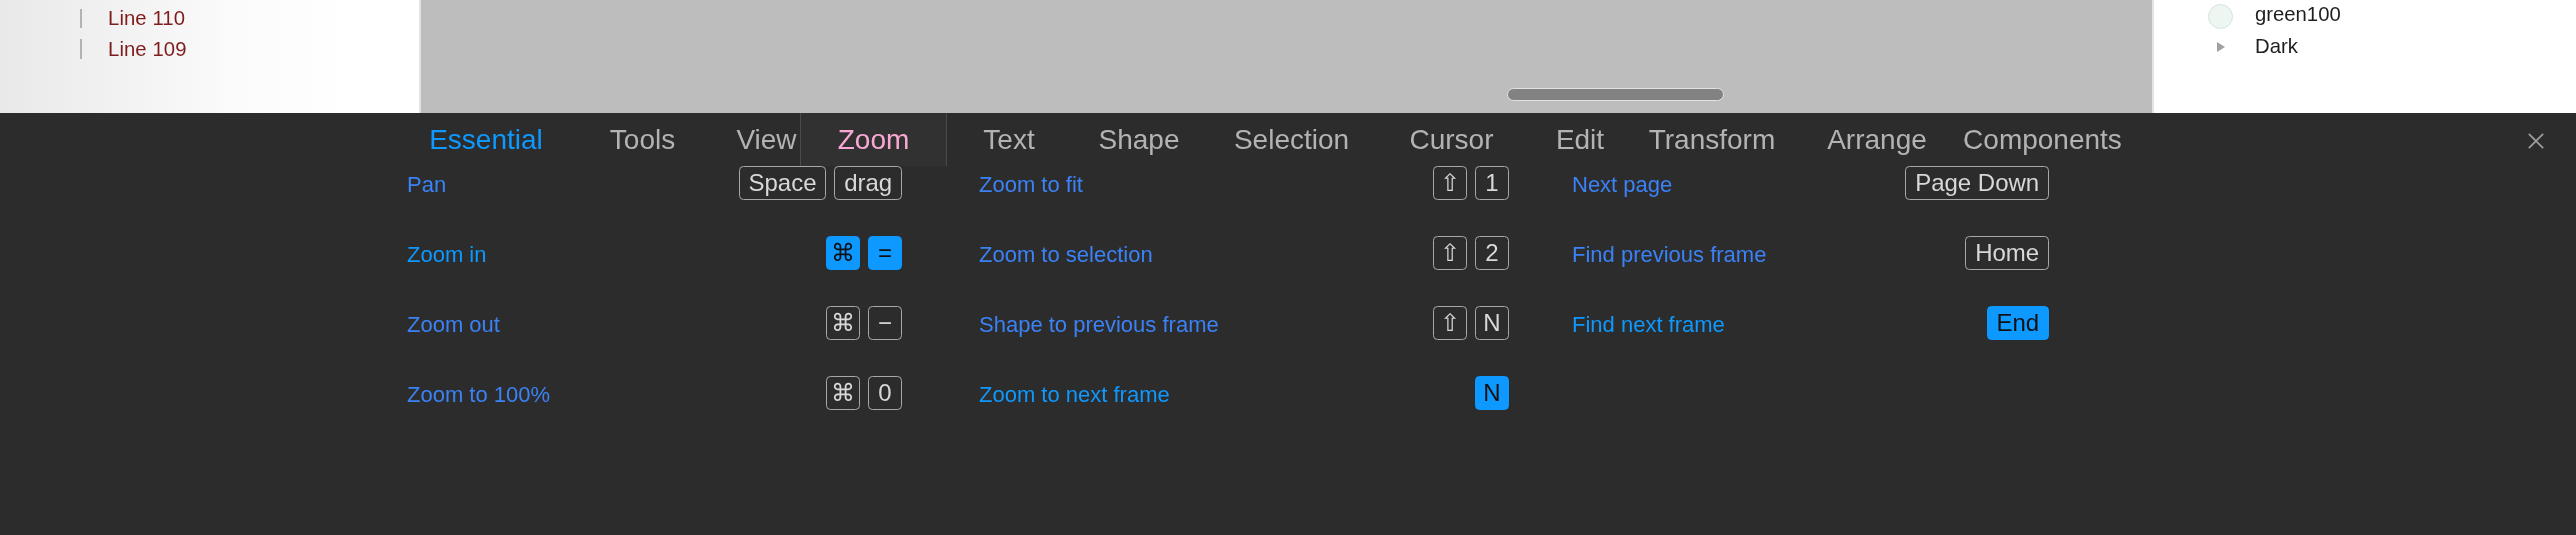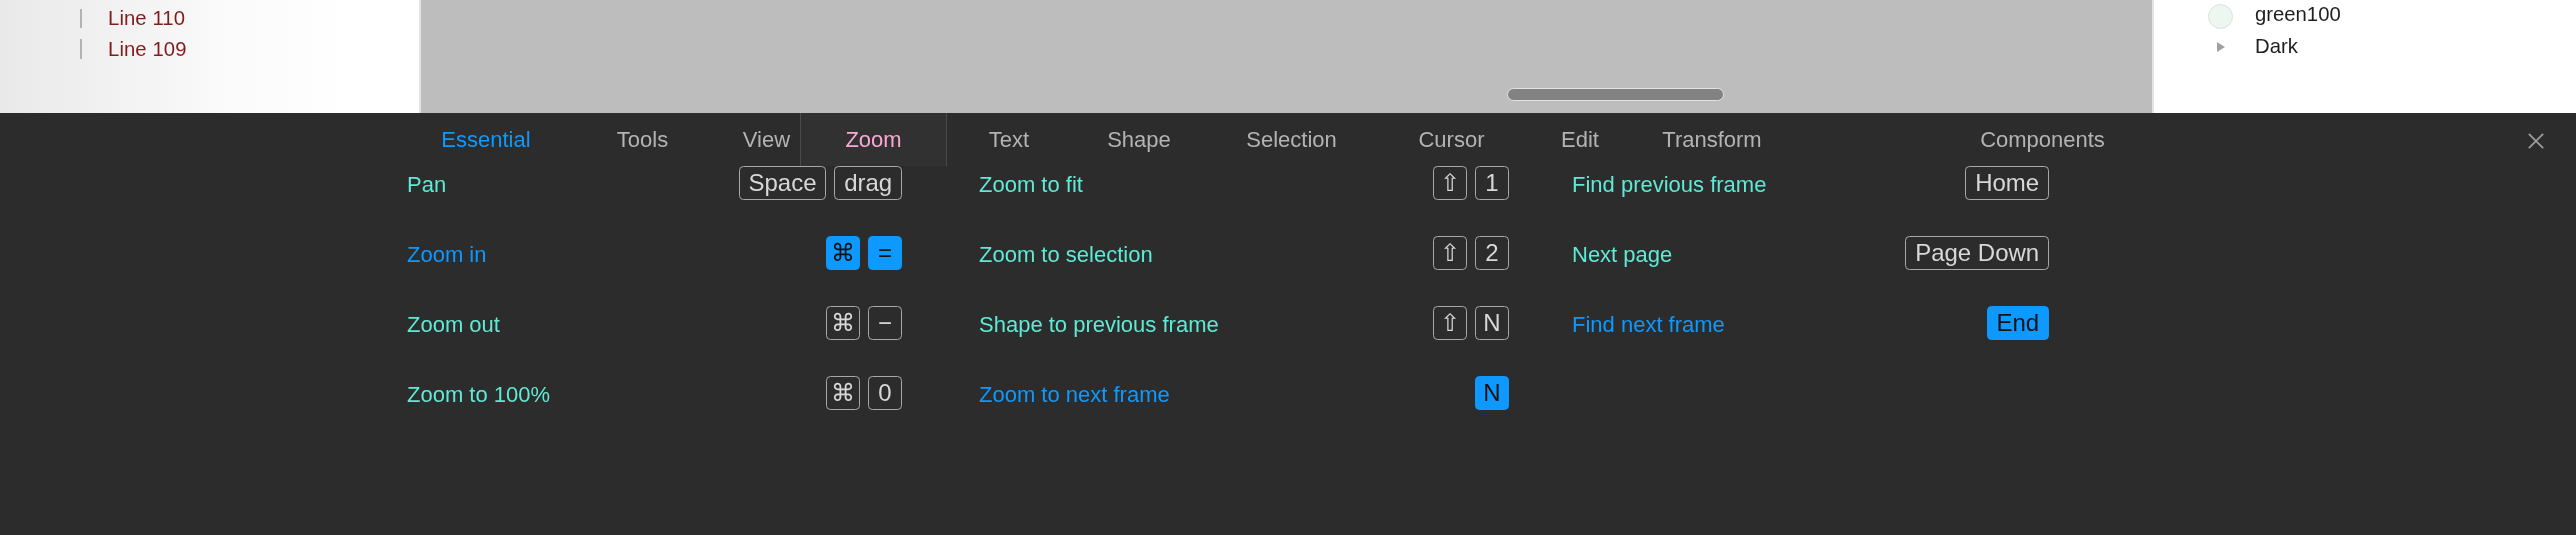--- a/index.html
+++ b/index.html
@@ -152,21 +152,21 @@
     width: 100%;
     background: #2c2c2c;
   }
   .tab {
     position: absolute;
     top: 0;
     height: 53px;
     display: flex;
     align-items: center;
     justify-content: center;
-    font-size: 22px;
+    font-size: 28px;
     color: #b3b3b3;
     white-space: nowrap;
     cursor: pointer;
     box-sizing: border-box;
   }
   .tab.accent { color: #0d99ff; }
   .tab.selected {
     color: #f9a8d4;
     background: #313131;
     border-left: 0.9px solid #4a4a4a;
@@ -197,21 +197,21 @@
   .srow {
     position: relative;
     height: 35px;
     margin-bottom: 35px;
   }
   .srow .sname {
     position: absolute;
     left: 0;
     top: 6.2px;
     font-size: 22px;
-    color: #5eead4;
+    color: #3b82f6;
     white-space: nowrap;
   }
   .srow.active .sname { color: #0d99ff; }
 
   .keys {
     position: absolute;
     right: 0;
     top: 0;
     display: flex;
     align-items: center;
@@ -285,20 +285,21 @@
     <div class="tab accent" style="left: 424px; width: 124px;">Essential</div>
         <div class="tab" style="left: 594px; width: 97px;">Tools</div>
         <div class="tab" style="left: 718px; width: 97px;">View</div>
         <div class="tab selected" style="left: 800px; width: 147px;">Zoom</div>
         <div class="tab" style="left: 965px; width: 88px;">Text</div>
         <div class="tab" style="left: 1086px; width: 106px;">Shape</div>
         <div class="tab" style="left: 1221px; width: 141px;">Selection</div>
         <div class="tab" style="left: 1395px; width: 113px;">Cursor</div>
         <div class="tab" style="left: 1536px; width: 88px;">Edit</div>
         <div class="tab" style="left: 1637px; width: 150px;">Transform</div>
+        <div class="tab" style="left: 1815px; width: 124px;">Arrange</div>
         <div class="tab" style="left: 1954px; width: 177px; text-align: right;">Components</div>
       </div>
 
     <div class="columns" id="columns">
         <div class="col" style="left: 407px; width: 495px;">
           <div class="srow">
             <span class="sname">Pan</span>
             <span class="keys">
               <span class="key">Space</span>
               <span class="key">drag</span>
@@ -350,29 +351,29 @@
           </div>
           <div class="srow active">
             <span class="sname">Zoom to next frame</span>
             <span class="keys">
               <span class="key sq hl">N</span>
             </span>
           </div>
         </div>
         <div class="col" style="left: 1572px; width: 477px;">
           <div class="srow">
+            <span class="sname">Next page</span>
+            <span class="keys">
+              <span class="key">Page Down</span>
+            </span>
+          </div>
+          <div class="srow">
             <span class="sname">Find previous frame</span>
             <span class="keys">
               <span class="key">Home</span>
-            </span>
-          </div>
-          <div class="srow">
-            <span class="sname">Next page</span>
-            <span class="keys">
-              <span class="key">Page Down</span>
             </span>
           </div>
           <div class="srow active">
             <span class="sname">Find next frame</span>
             <span class="keys">
               <span class="key hl">End</span>
             </span>
           </div>
         </div>
       </div>

